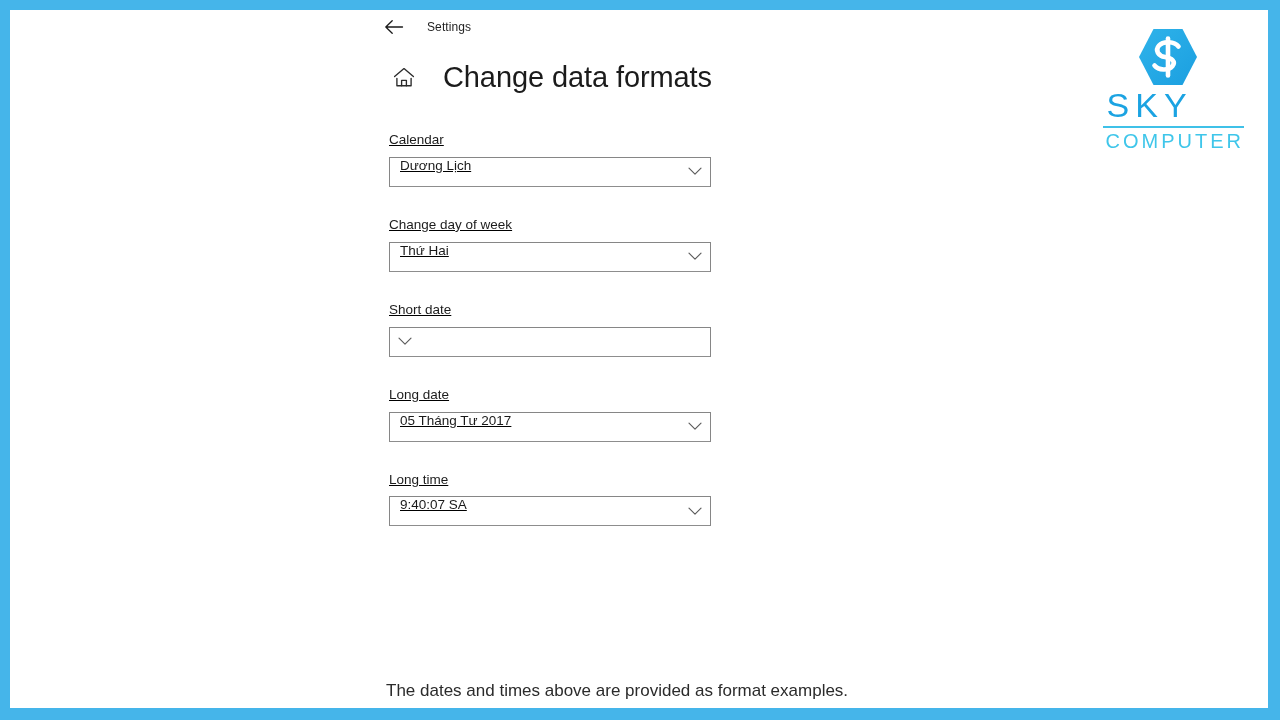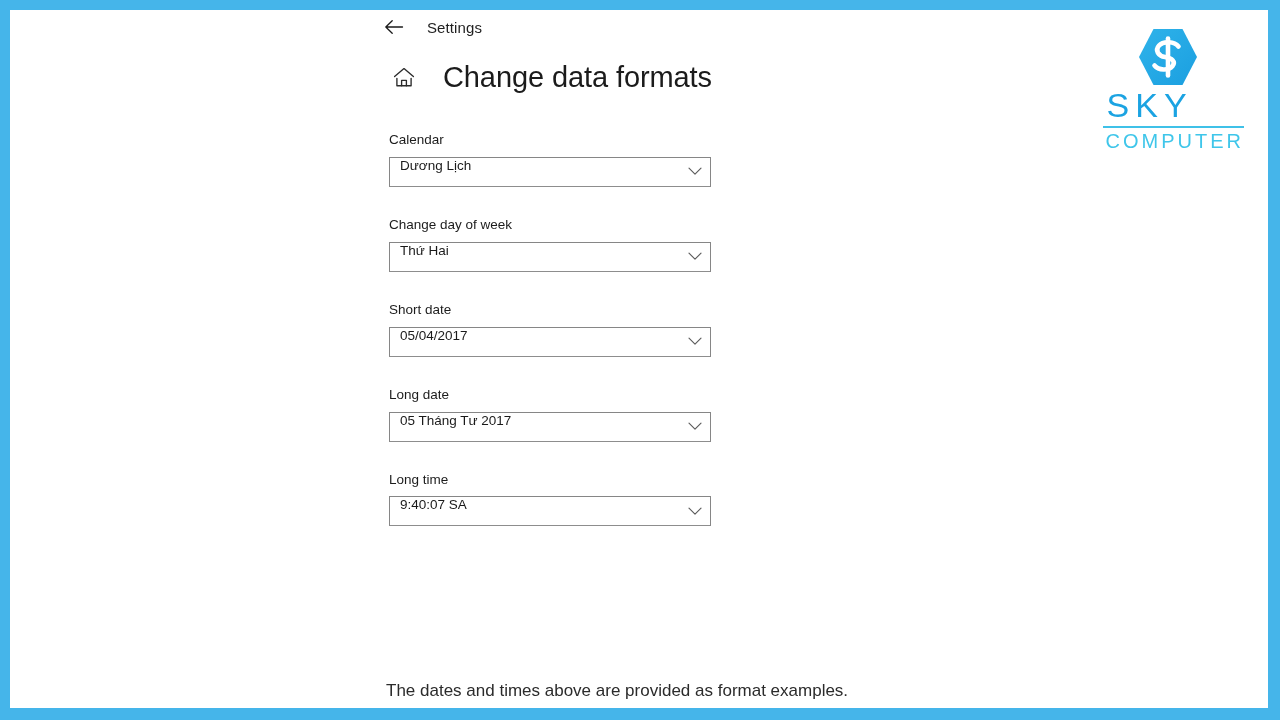--- a/index.html
+++ b/index.html
@@ -45,21 +45,21 @@
     width: 30px;
     height: 30px;
     display: flex;
     align-items: center;
     justify-content: center;
     color: #1a1a1a;
   }
   .back-btn svg { display: block; }
   .app-name {
     margin-left: 18px;
-    font-size: 15px;
+    font-size: 12px;
     color: #1f1f1f;
     letter-spacing: 0.1px;
     white-space: nowrap;
   }
 
   
   .page-head {
     position: absolute;
     left: 379px;
     top: 52px;
@@ -127,20 +127,21 @@
     line-height: 1.1;
     padding-left: 3px;
   }
 
   
   .form {
     position: absolute;
     left: 379px;
     top: 122px;
     width: 330px;
+    text-decoration: underline;
   }
   .field { margin-bottom: 30px; }
   .field-label {
     font-size: 13.5px;
     color: #1c1c1c;
     margin-bottom: 8px;
     line-height: 1.25;
   }
   .combo {
     position: relative;
@@ -257,21 +258,20 @@
             <svg width="14" height="9" viewBox="0 0 14 9" fill="none" aria-hidden="true">
               <path d="M1 1.2L7 7.2L13 1.2" stroke="currentColor" stroke-width="1.15" stroke-linecap="round" stroke-linejoin="round"></path>
             </svg>
           </span>
         </div>
       </div>
 
       <div class="field">
         <div class="field-label">Short date</div>
         <div class="combo">
-          <span class="combo-value">05/04/2017</span>
           <span class="chevron">
             <svg width="14" height="9" viewBox="0 0 14 9" fill="none" aria-hidden="true">
               <path d="M1 1.2L7 7.2L13 1.2" stroke="currentColor" stroke-width="1.15" stroke-linecap="round" stroke-linejoin="round"></path>
             </svg>
           </span>
         </div>
       </div>
 
       <div class="field">
         <div class="field-label">Long date</div>

